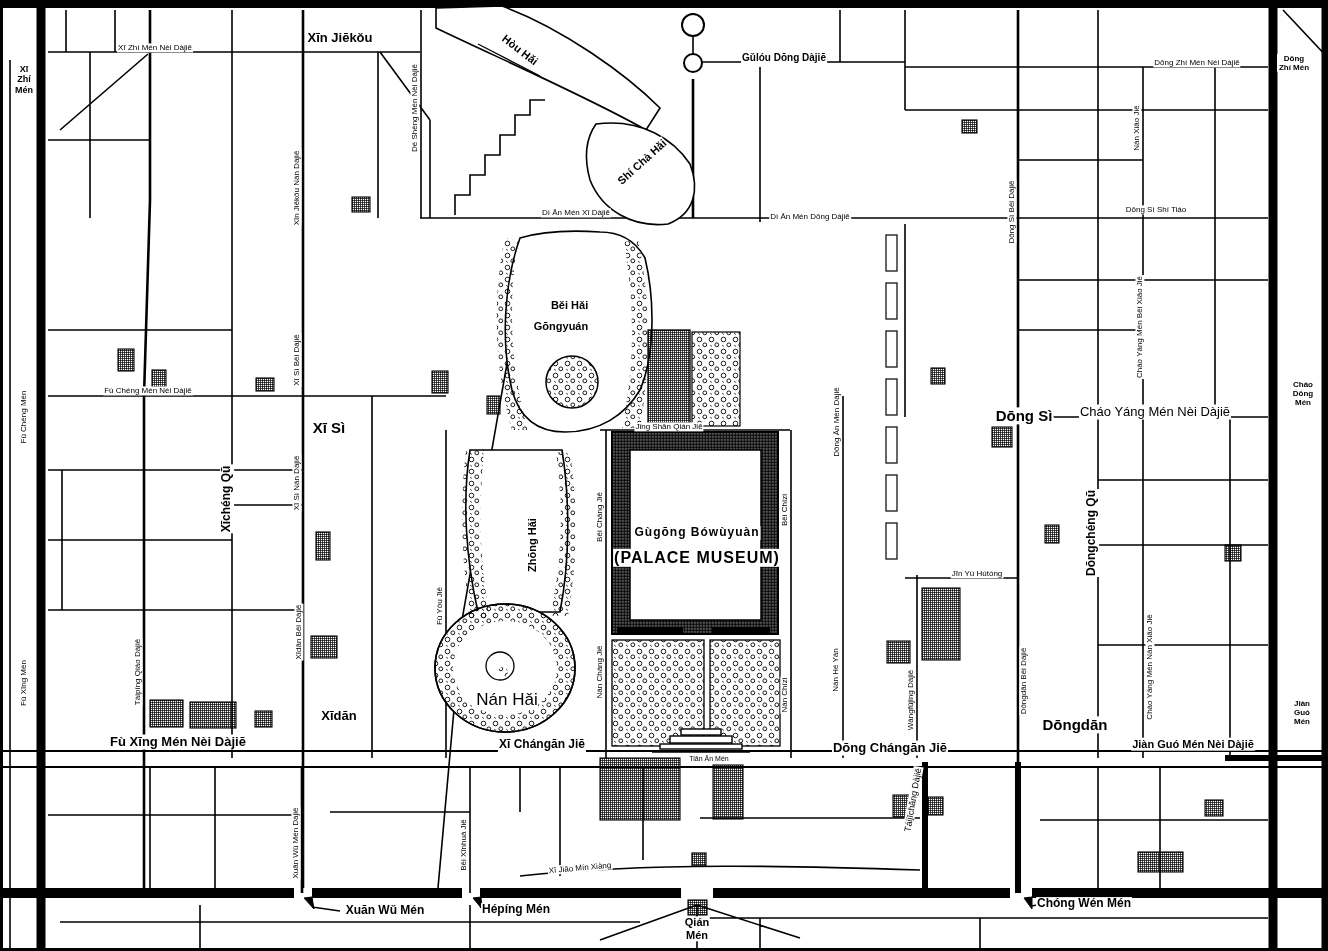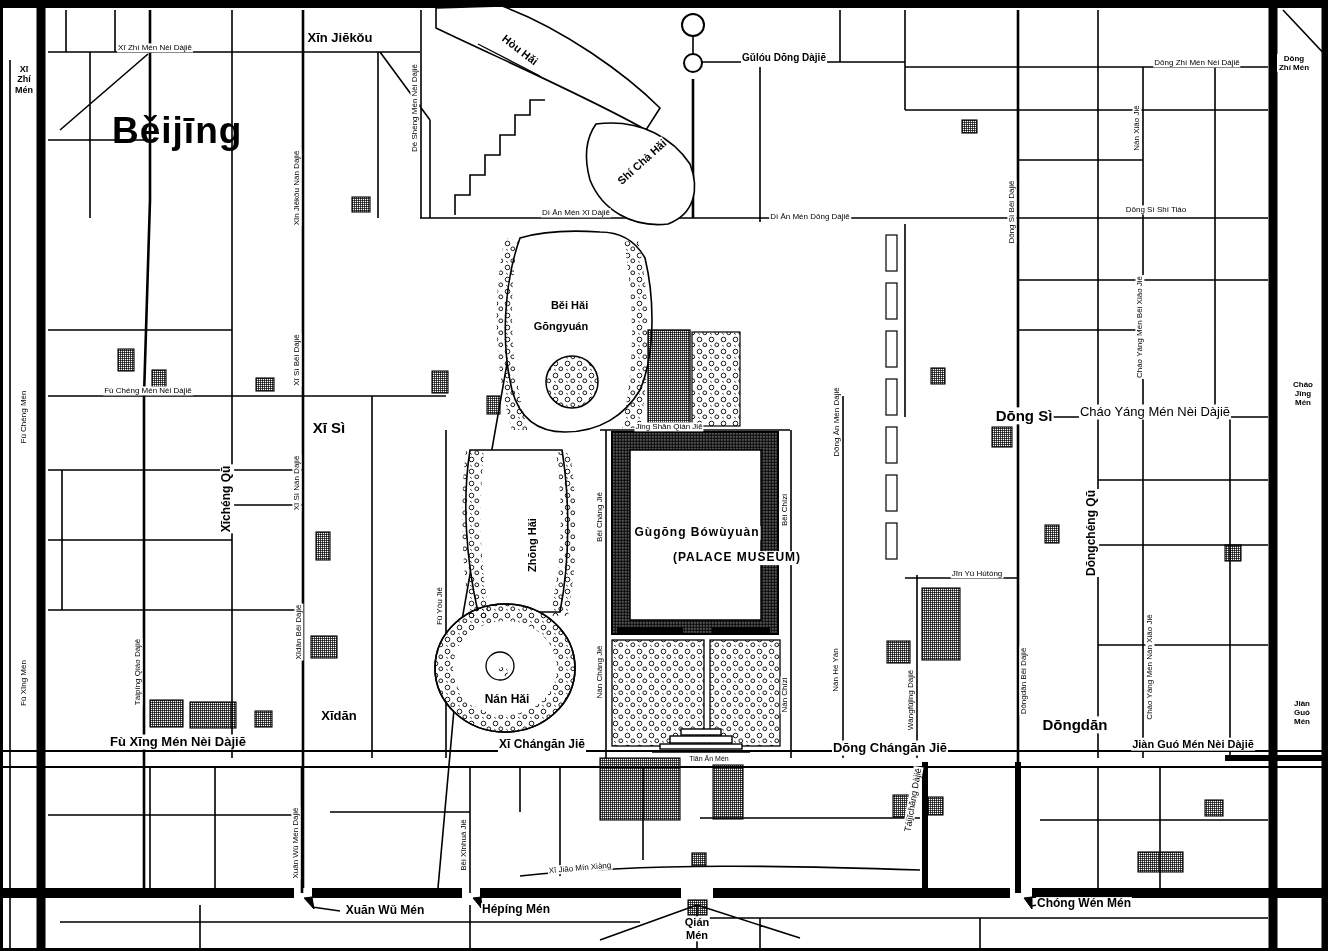--- a/index.html
+++ b/index.html
@@ -159,21 +159,20 @@
       <path d="M304 898l10 11-2-12z"></path>
       <path d="M312 907L340 911" fill="none" stroke-width="1.3"></path>
       <path d="M473 898l9 11-1-12z"></path>
       <path d="M480 907L487 909" fill="none" stroke-width="1.3"></path>
       <path d="M1024 898l8 11 0-12z"></path>
       <path d="M1031 906L1044 904" fill="none" stroke-width="1.3"></path>
       <path d="M690 918l8 10-1-11z"></path>
     </g>
   </svg>
 
-  <h1 class="map-title">Běijīng</h1>
   <div id="labels-layer">
       <span class="lbl" style="left: 155px; top: 48px; font-size: 8px; font-weight: 400; transform: translate(-50%, -50%) rotate(0deg);">Xī Zhí Mén Nèi Dàjiē</span>
       <span class="lbl" style="left: 24px; top: 80px; font-size: 9px; font-weight: 700; transform: translate(-50%, -50%) rotate(0deg);">Xī
 Zhí
 Mén</span>
       <span class="lbl" style="left: 340px; top: 38px; font-size: 13px; font-weight: 700; transform: translate(-50%, -50%) rotate(0deg);">Xīn Jiēkǒu</span>
       <span class="lbl" style="left: 415px; top: 108px; font-size: 8px; font-weight: 400; transform: translate(-50%, -50%) rotate(-90deg);">Dé Shèng Mén Nèi Dàjiē</span>
       <span class="lbl" style="left: 297px; top: 188px; font-size: 8px; font-weight: 400; transform: translate(-50%, -50%) rotate(-90deg);">Xīn Jiēkǒu Nán Dàjiē</span>
       <span class="lbl" style="left: 520px; top: 50px; font-size: 11px; font-weight: 700; transform: translate(-50%, -50%) rotate(38deg);">Hòu Hǎi</span>
       <span class="lbl" style="left: 642px; top: 162px; font-size: 11px; font-weight: 700; transform: translate(-50%, -50%) rotate(-42deg);">Shí Chà Hǎi</span>
@@ -187,34 +186,34 @@
       <span class="lbl" style="left: 810px; top: 217px; font-size: 8px; font-weight: 400; transform: translate(-50%, -50%) rotate(0deg);">Dì Ān Mén Dōng Dàjiē</span>
       <span class="lbl" style="left: 561px; top: 316px; font-size: 11px; font-weight: 700; line-height: 1.9; transform: translate(-50%, -50%) rotate(0deg); text-align: right;">Běi Hǎi
 Gōngyuán</span>
       <span class="lbl" style="left: 148px; top: 391px; font-size: 8px; font-weight: 400; transform: translate(-50%, -50%) rotate(0deg);">Fù Chéng Mén Nèi Dàjiē</span>
       <span class="lbl" style="left: 24px; top: 417px; font-size: 8px; font-weight: 400; transform: translate(-50%, -50%) rotate(-90deg);">Fù Chéng Mén</span>
       <span class="lbl" style="left: 297px; top: 360px; font-size: 8px; font-weight: 400; transform: translate(-50%, -50%) rotate(-90deg);">Xī Sì Běi Dàjiē</span>
       <span class="lbl" style="left: 329px; top: 428px; font-size: 15px; font-weight: 700; transform: translate(-50%, -50%) rotate(0deg);">Xī Sì</span>
       <span class="lbl" style="left: 1024px; top: 416px; font-size: 15px; font-weight: 700; transform: translate(-50%, -50%) rotate(0deg);">Dōng Sì</span>
       <span class="lbl" style="left: 1155px; top: 412px; font-size: 13px; font-weight: 400; transform: translate(-50%, -50%) rotate(0deg);">Cháo Yáng Mén Nèi Dàjiē</span>
       <span class="lbl" style="left: 1303px; top: 394px; font-size: 8px; font-weight: 700; transform: translate(-50%, -50%) rotate(0deg);">Cháo
-Jǐng
+Dōng
 Mén</span>
       <span class="lbl" style="left: 1140px; top: 327px; font-size: 8px; font-weight: 400; transform: translate(-50%, -50%) rotate(-90deg);">Cháo Yáng Mén Běi Xiǎo Jiē</span>
       <span class="lbl" style="left: 227px; top: 499px; font-size: 12px; font-weight: 700; transform: translate(-50%, -50%) rotate(-90deg);">Xīchéng Qū</span>
       <span class="lbl" style="left: 1092px; top: 533px; font-size: 12px; font-weight: 700; transform: translate(-50%, -50%) rotate(-90deg);">Dōngchéng Qū</span>
       <span class="lbl" style="left: 297px; top: 483px; font-size: 8px; font-weight: 400; transform: translate(-50%, -50%) rotate(-90deg);">Xī Sì Nán Dàjiē</span>
       <span class="lbl" style="left: 669px; top: 427px; font-size: 8px; font-weight: 400; transform: translate(-50%, -50%) rotate(0deg);">Jǐng Shān Qián Jiē</span>
       <span class="lbl" style="left: 600px; top: 517px; font-size: 8px; font-weight: 400; transform: translate(-50%, -50%) rotate(-90deg);">Běi Cháng Jiē</span>
       <span class="lbl" style="left: 600px; top: 672px; font-size: 8px; font-weight: 400; transform: translate(-50%, -50%) rotate(-90deg);">Nán Cháng Jiē</span>
       <span class="lbl" style="left: 532px; top: 545px; font-size: 11px; font-weight: 700; transform: translate(-50%, -50%) rotate(-90deg);">Zhōng Hǎi</span>
-      <span class="lbl" style="left: 507px; top: 700px; font-size: 12px; font-weight: 700; transform: translate(-50%, -50%) rotate(0deg);">Nán Hǎi</span>
+      <span class="lbl" style="left: 507px; top: 700px; font-size: 17px; font-weight: 400; transform: translate(-50%, -50%) rotate(0deg);">Nán Hǎi</span>
       <span class="lbl" style="left: 440px; top: 606px; font-size: 8px; font-weight: 400; transform: translate(-50%, -50%) rotate(-90deg);">Fǔ Yòu Jiē</span>
       <span class="lbl" style="left: 697px; top: 533px; font-size: 12px; font-weight: 700; letter-spacing: 1px; transform: translate(-50%, -50%) rotate(0deg);">Gùgōng Bówùyuàn</span>
-      <span class="lbl" style="left: 697px; top: 558px; font-size: 12px; font-weight: 700; letter-spacing: 1px; transform: translate(-50%, -50%) rotate(0deg); margin-left: 40px;">(PALACE MUSEUM)</span>
+      <span class="lbl" style="left: 697px; top: 558px; font-size: 16px; font-weight: 700; letter-spacing: 1px; transform: translate(-50%, -50%) rotate(0deg);">(PALACE MUSEUM)</span>
       <span class="lbl" style="left: 785px; top: 510px; font-size: 8px; font-weight: 400; transform: translate(-50%, -50%) rotate(-90deg);">Běi Chízi</span>
       <span class="lbl" style="left: 785px; top: 695px; font-size: 8px; font-weight: 400; transform: translate(-50%, -50%) rotate(-90deg);">Nán Chízi</span>
       <span class="lbl" style="left: 837px; top: 422px; font-size: 8px; font-weight: 400; transform: translate(-50%, -50%) rotate(-90deg);">Dōng Ān Mén Dàjiē</span>
       <span class="lbl" style="left: 836px; top: 670px; font-size: 8px; font-weight: 400; transform: translate(-50%, -50%) rotate(-90deg);">Nán Hé Yán</span>
       <span class="lbl" style="left: 977px; top: 574px; font-size: 8px; font-weight: 400; transform: translate(-50%, -50%) rotate(0deg);">Jīn Yú Hútòng</span>
       <span class="lbl" style="left: 911px; top: 700px; font-size: 8px; font-weight: 400; transform: translate(-50%, -50%) rotate(-90deg);">Wángfǔjǐng Dàjiē</span>
       <span class="lbl" style="left: 1024px; top: 681px; font-size: 8px; font-weight: 400; transform: translate(-50%, -50%) rotate(-90deg);">Dōngdān Běi Dàjiē</span>
       <span class="lbl" style="left: 1150px; top: 667px; font-size: 8px; font-weight: 400; transform: translate(-50%, -50%) rotate(-90deg);">Cháo Yáng Mén Nán Xiǎo Jiē</span>
       <span class="lbl" style="left: 138px; top: 672px; font-size: 8px; font-weight: 400; transform: translate(-50%, -50%) rotate(-90deg);">Tàipíng Qiáo Dàjiē</span>
       <span class="lbl" style="left: 299px; top: 632px; font-size: 8px; font-weight: 400; transform: translate(-50%, -50%) rotate(-90deg);">Xīdān Běi Dàjiē</span>

